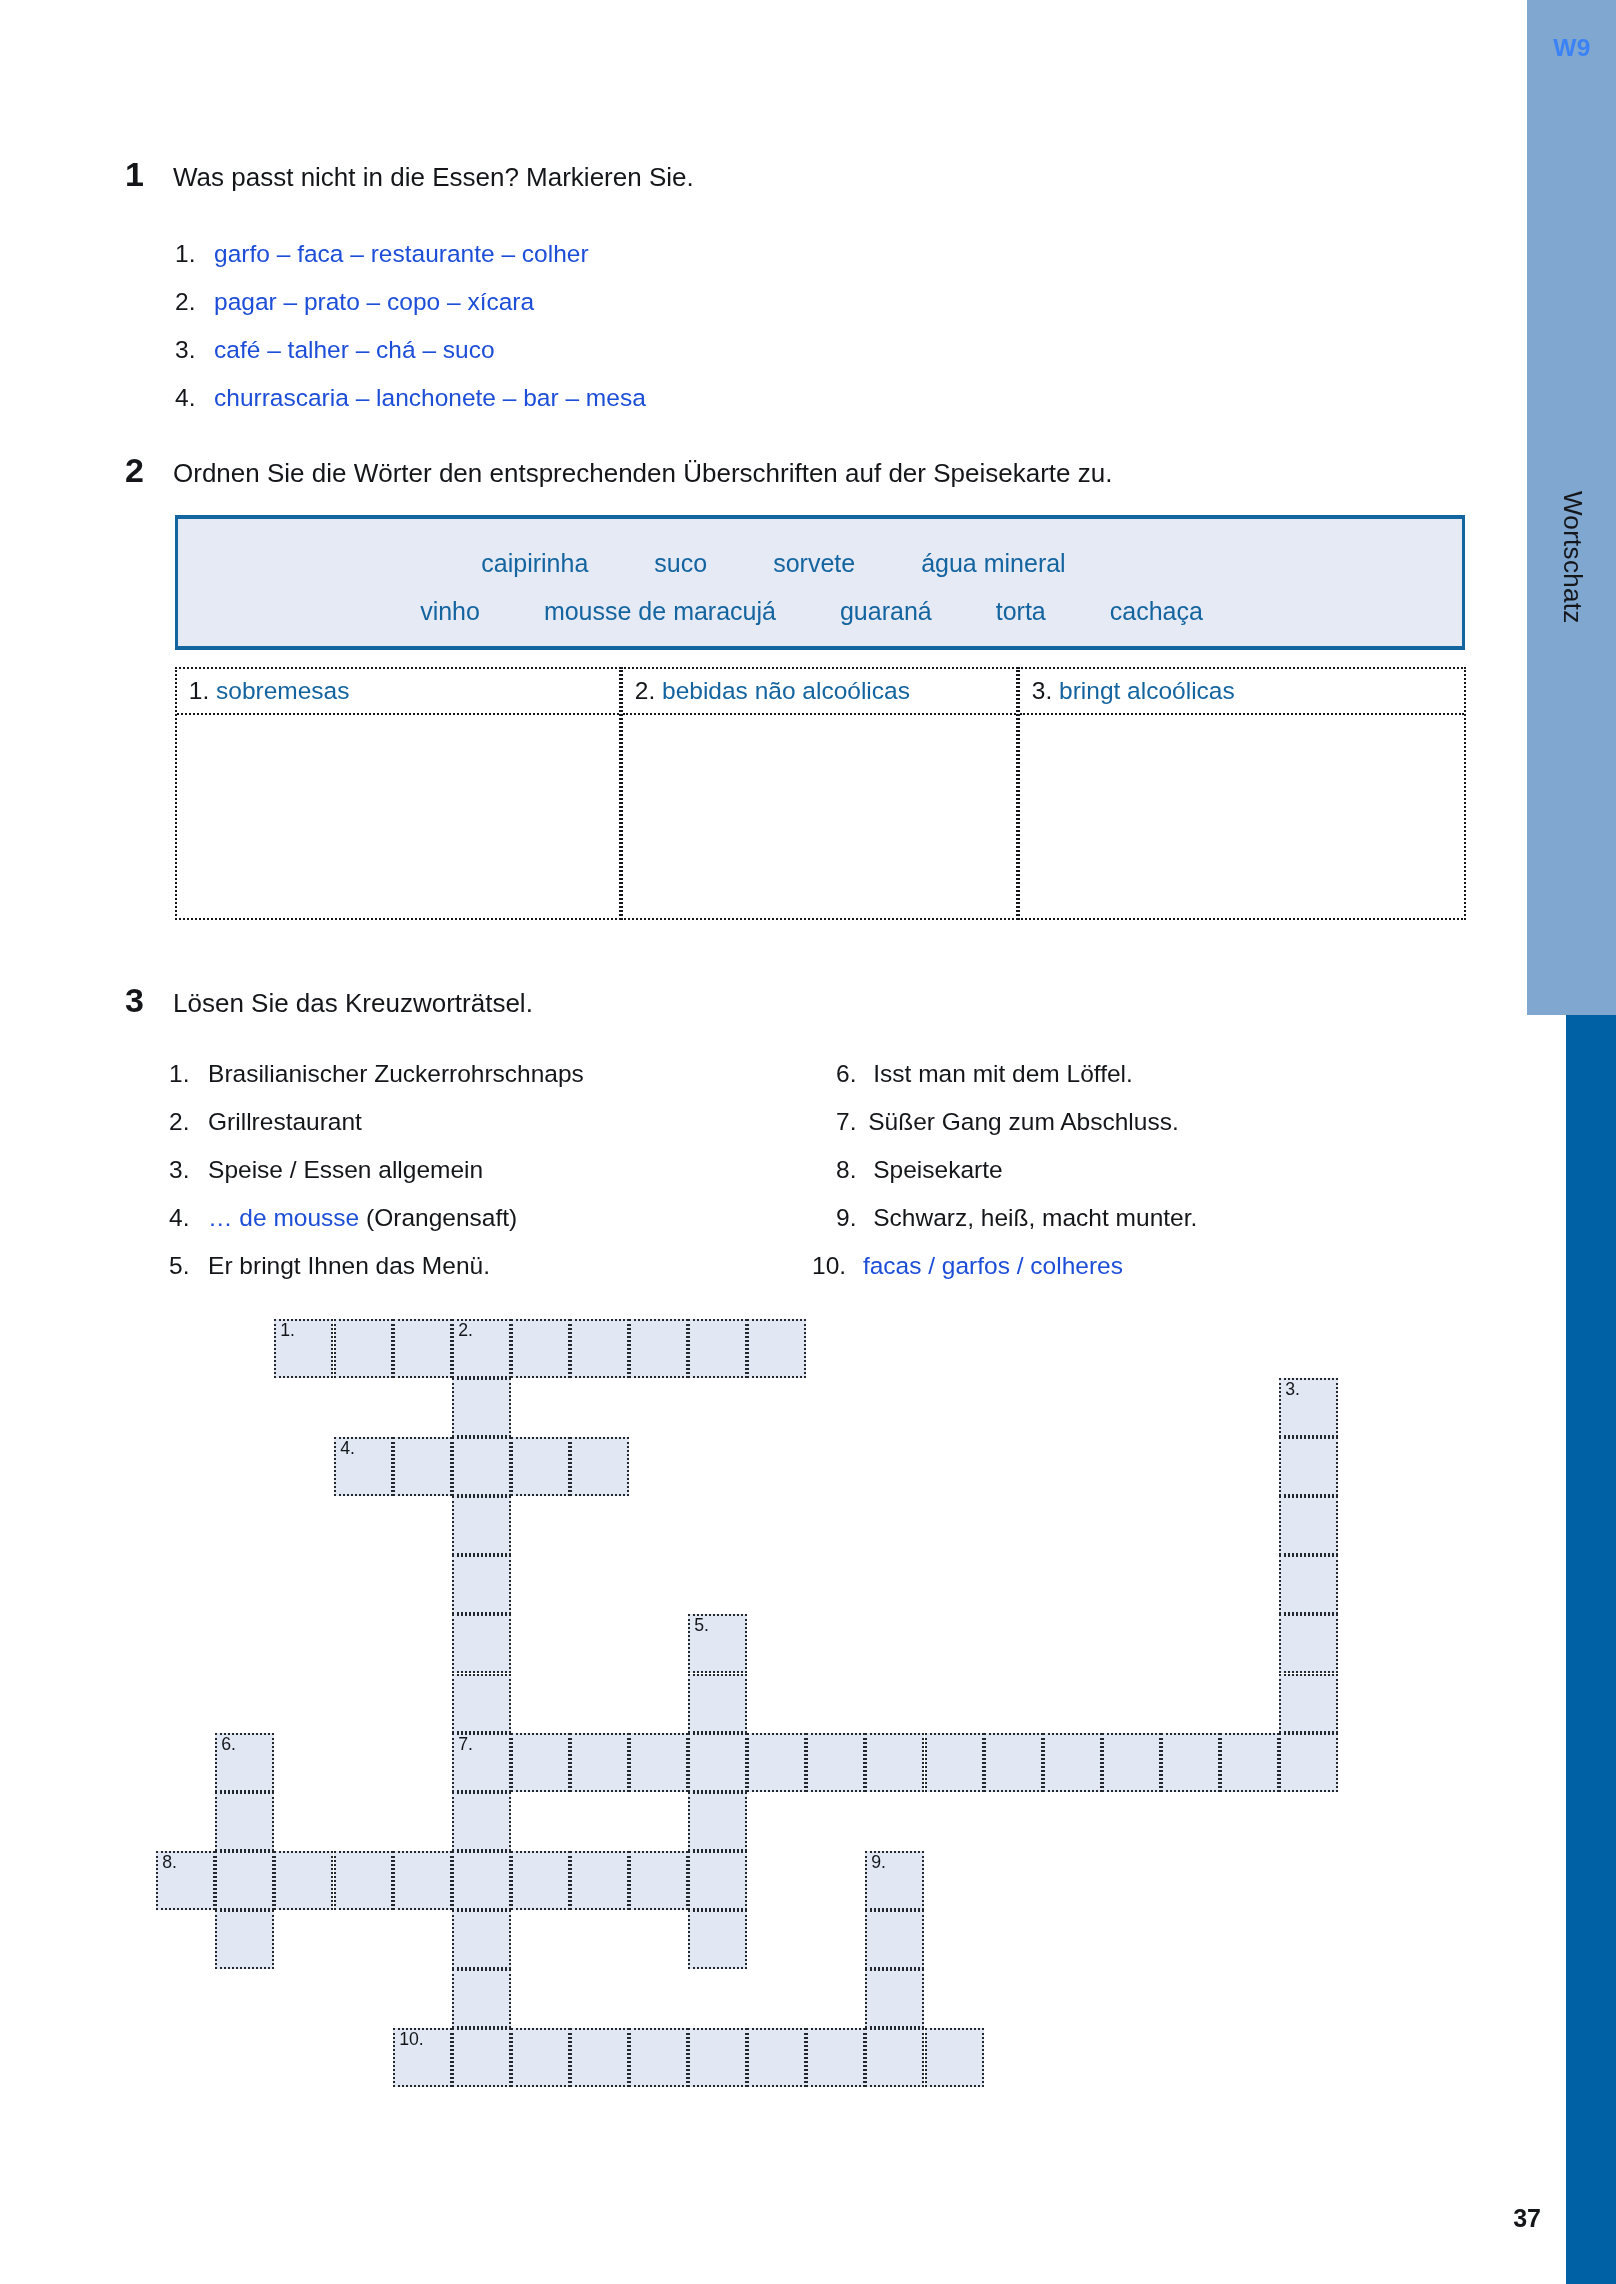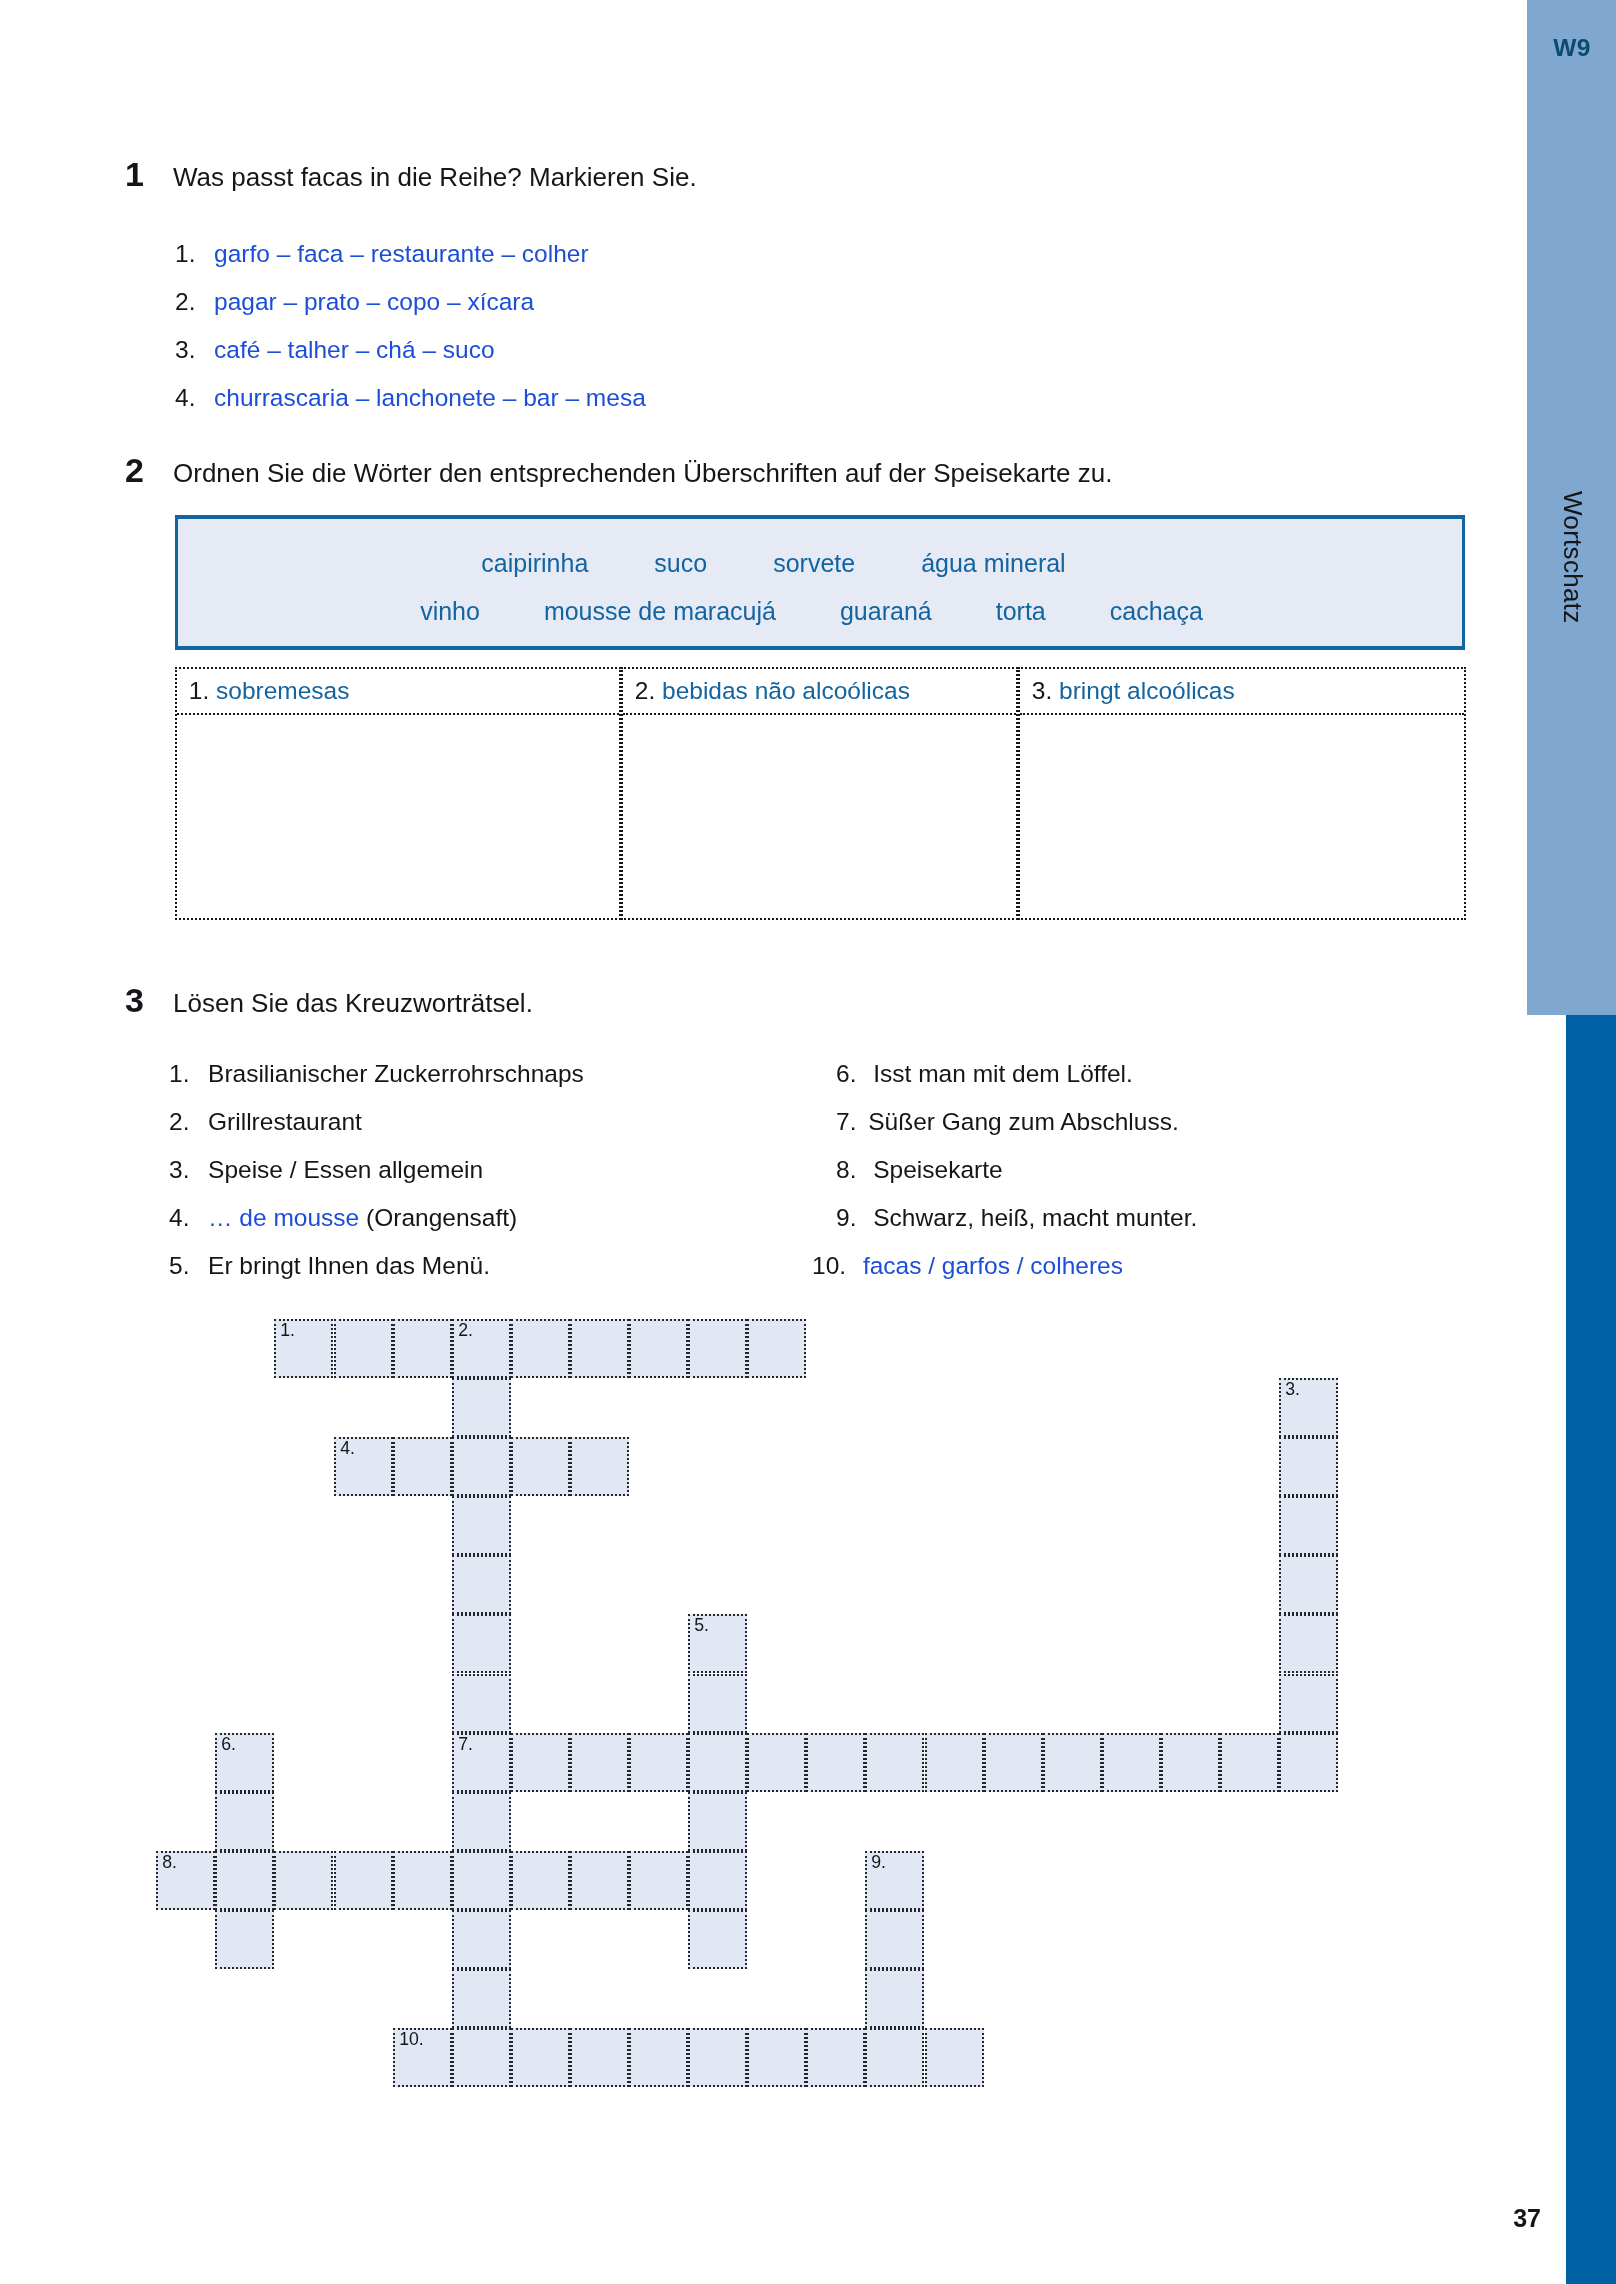--- a/index.html
+++ b/index.html
@@ -19,21 +19,21 @@
     position: absolute;
     left: 1527px; top: 0; width: 90px; height: 1015px;
     background: #7fa7cf;
   }
   .sidebar-code {
     position: absolute;
     left: 1527px; top: 34px; width: 90px;
     text-align: center;
     font-size: 24.5px;
     font-weight: 700;
-    color: #0c4a6e;
+    color: #3b82f6;
     letter-spacing: 0.4px;
   }
   .sidebar-rot {
     position: absolute;
     left: 1527px; top: 422px; width: 90px; height: 270px;
     display: flex; align-items: center; justify-content: center;
   }
   .sidebar-rot span {
     writing-mode: vertical-rl;
     font-size: 26px;
@@ -158,21 +158,21 @@
 
 <div class="sidebar-light"></div>
 <div class="sidebar-code">W9</div>
 <div class="sidebar-rot">
   <span>Wortschatz</span>
 </div>
 <div class="sidebar-dark"></div>
 <div class="page-number">37</div>
 
 <div class="ex-num" style="left:125px; top:157px;">1</div>
-<div class="ex-title" style="left:173px; top:162px;">Was passt facas in die Reihe? Markieren Sie.</div>
+<div class="ex-title" style="left:173px; top:162px;">Was passt nicht in die Essen? Markieren Sie.</div>
 
 <div class="num-list-item" style="left:175px; top:239px;">
   <span class="idx">1.</span>
   <span class="pt" style="margin-left:11.8px;">garfo – faca – restaurante – colher</span>
 </div>
 <div class="num-list-item" style="left:175px; top:287px;">
   <span class="idx">2.</span>
   <span class="pt" style="margin-left:11.8px;">pagar – prato – copo – xícara</span>
 </div>
 <div class="num-list-item" style="left:175px; top:335px;">

